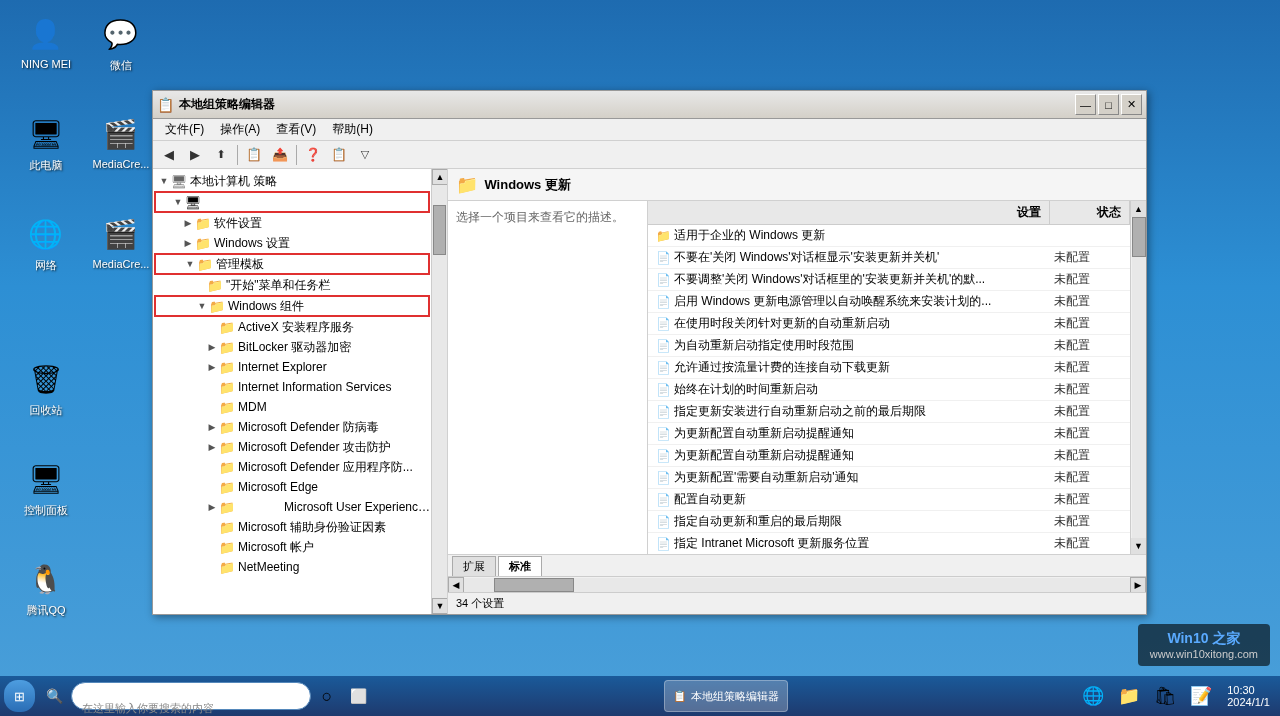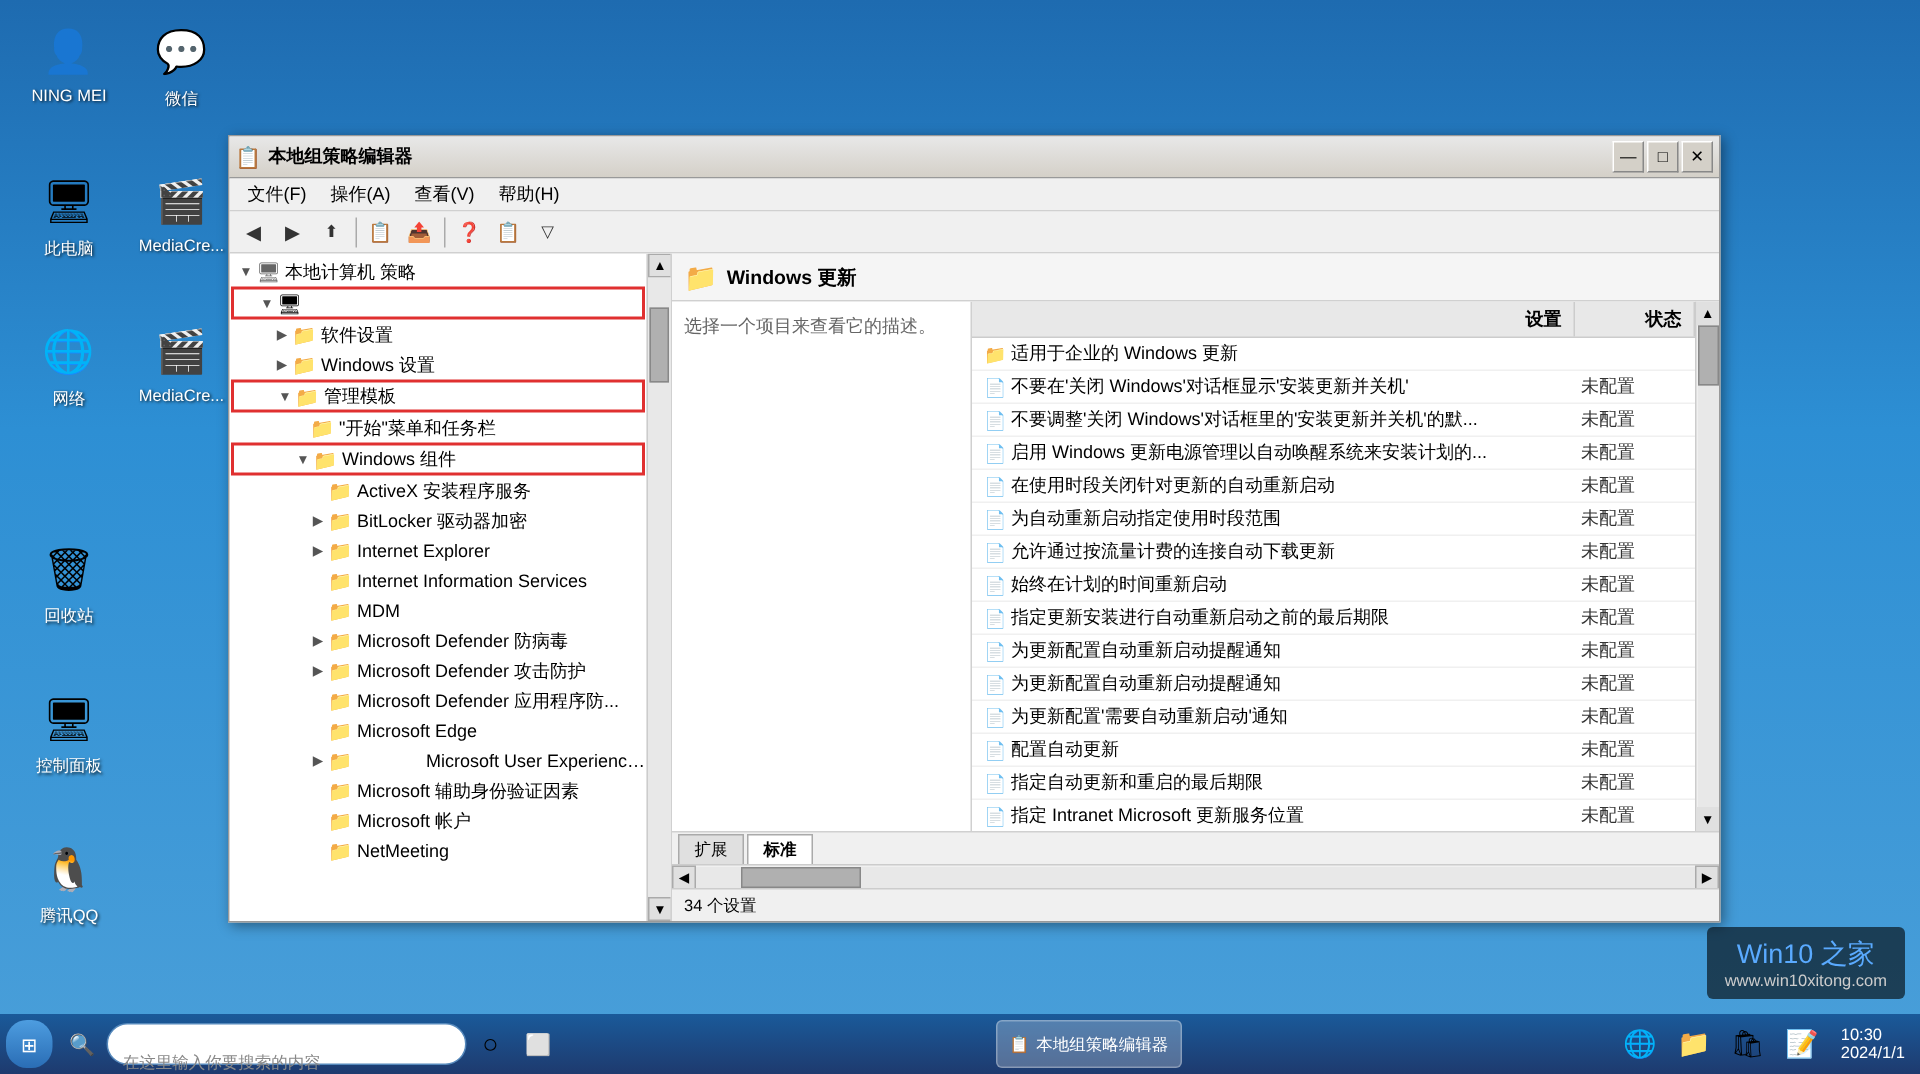--- a/index.html
+++ b/index.html
@@ -484,22 +484,22 @@
       bottom: 50px;
       right: 10px;
       background: rgba(0,0,0,0.6);
       color: white;
       padding: 6px 12px;
       border-radius: 4px;
       font-size: 12px;
       text-align: center;
     }
     .watermark .win10 {
-      font-size: 18px;
-      font-weight: normal;
+      font-size: 14px;
+      font-weight: bold;
       color: #5aaaff;
     }
 
     
     .left-vscroll {
       width: 16px;
       background: #f0f0f0;
       border-left: 1px solid #ccc;
       display: flex;
       flex-direction: column;

